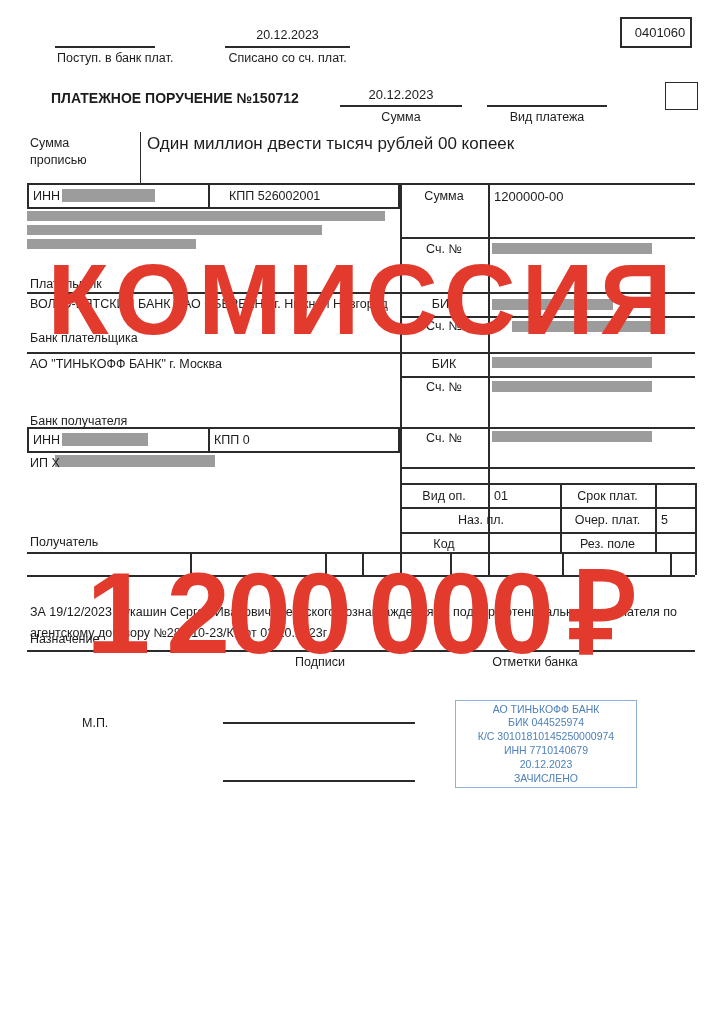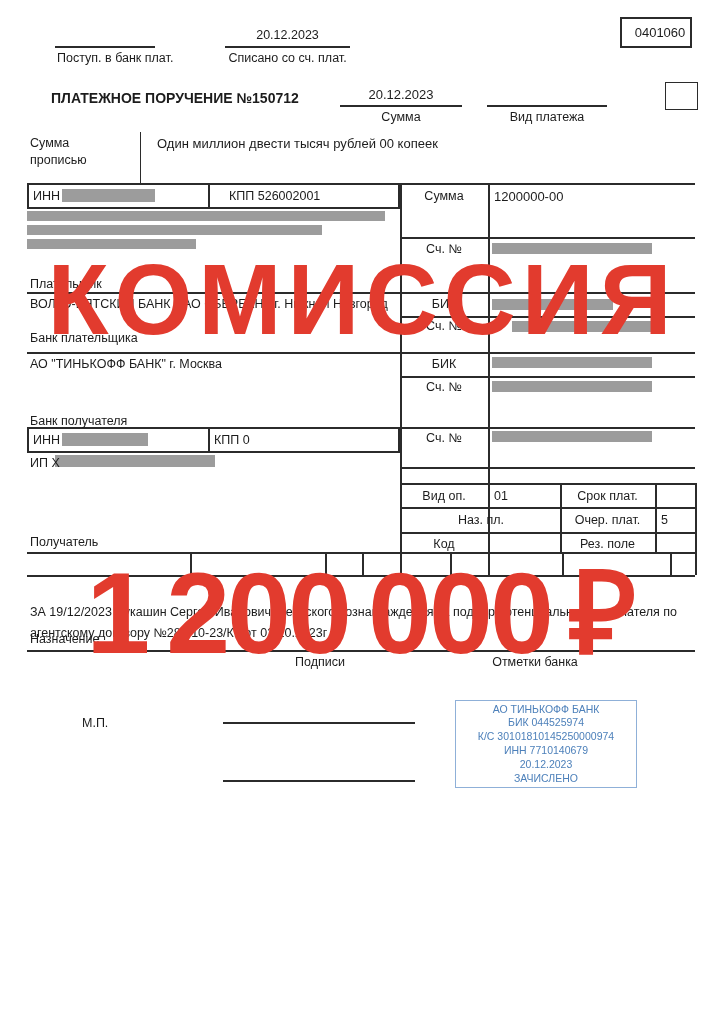--- a/index.html
+++ b/index.html
@@ -52,21 +52,21 @@
 <div class="t tc" style="left:340px;top:110px;width:122px;">Сумма</div>
 
 <div class="hl" style="left:487px;top:105px;width:120px;"></div>
 <div class="t tc" style="left:487px;top:110px;width:120px;">Вид платежа</div>
 
 <div class="box" style="left:665px;top:82px;width:33px;height:28px;border-width:1.6px;"></div>
 
 <div class="t" style="left:30px;top:136px;">Сумма</div>
 <div class="t" style="left:30px;top:153px;">прописью</div>
 <div class="vl" style="left:140px;top:132px;height:51px;width:1.3px;"></div>
-<div class="t" style="left:157px;top:136px;font-size:13px;">Один миллион двести тысяч рублей 00 копеек</div>
+<div class="t" style="left:147px;top:136px;font-size:17px;">Один миллион двести тысяч рублей 00 копеек</div>
 
 <div class="box" style="left:27px;top:183px;width:373px;height:26px;"></div>
 <div class="vl" style="left:208px;top:183px;height:26px;"></div>
 
 <div class="vl" style="left:400px;top:183px;height:392px;"></div>
 <div class="vl" style="left:488px;top:183px;height:392px;"></div>
 <div class="hl" style="left:400px;top:183px;width:295px;"></div>
 
 <div class="hl" style="left:400px;top:237px;width:295px;"></div>
 <div class="hl" style="left:27px;top:292px;width:668px;"></div>

